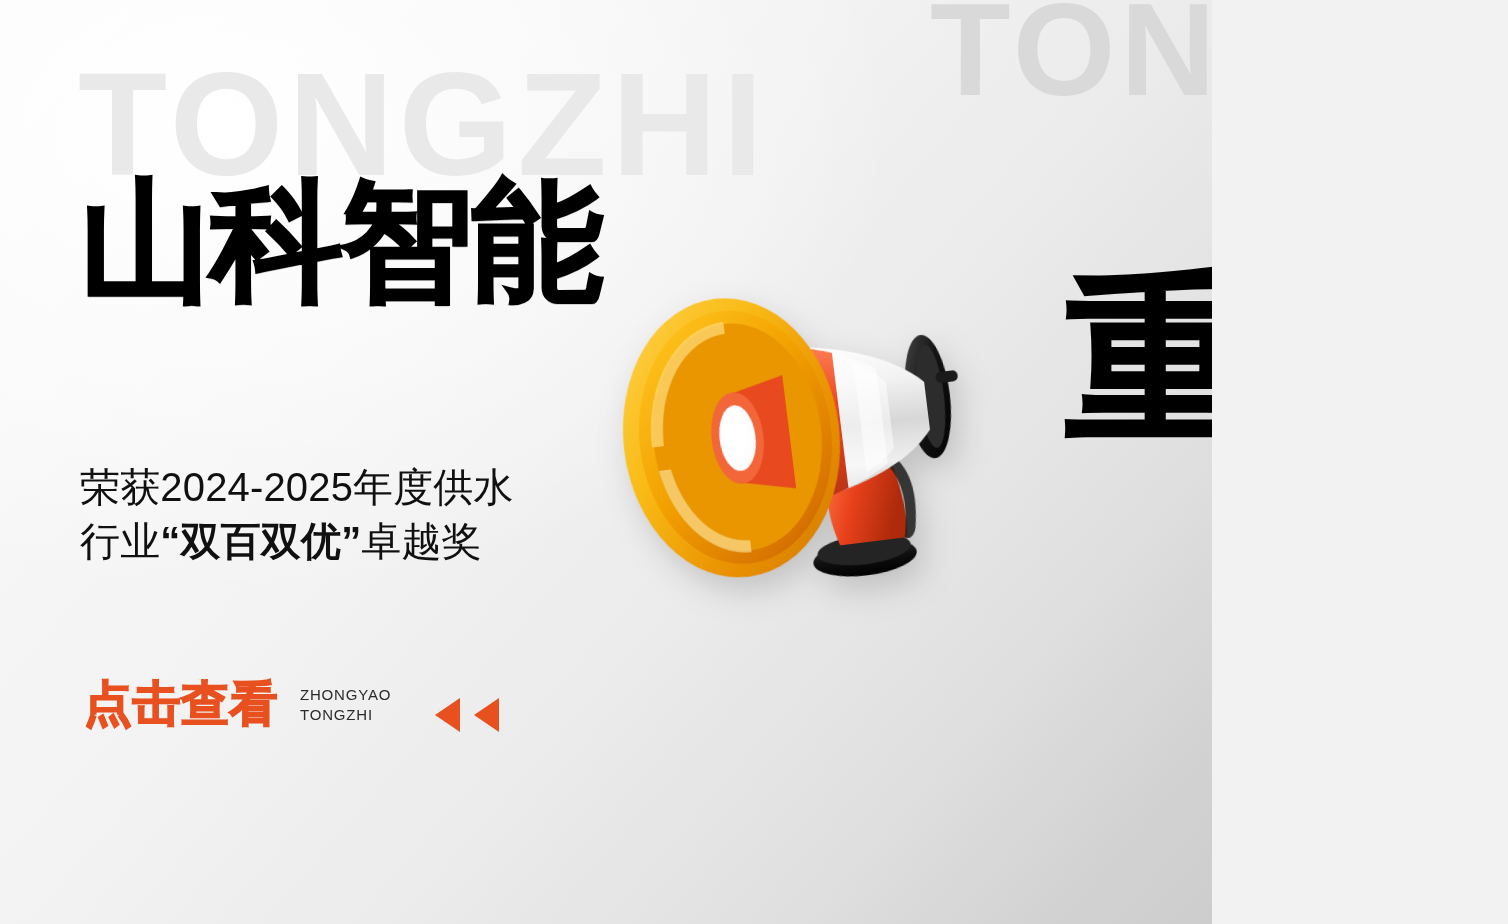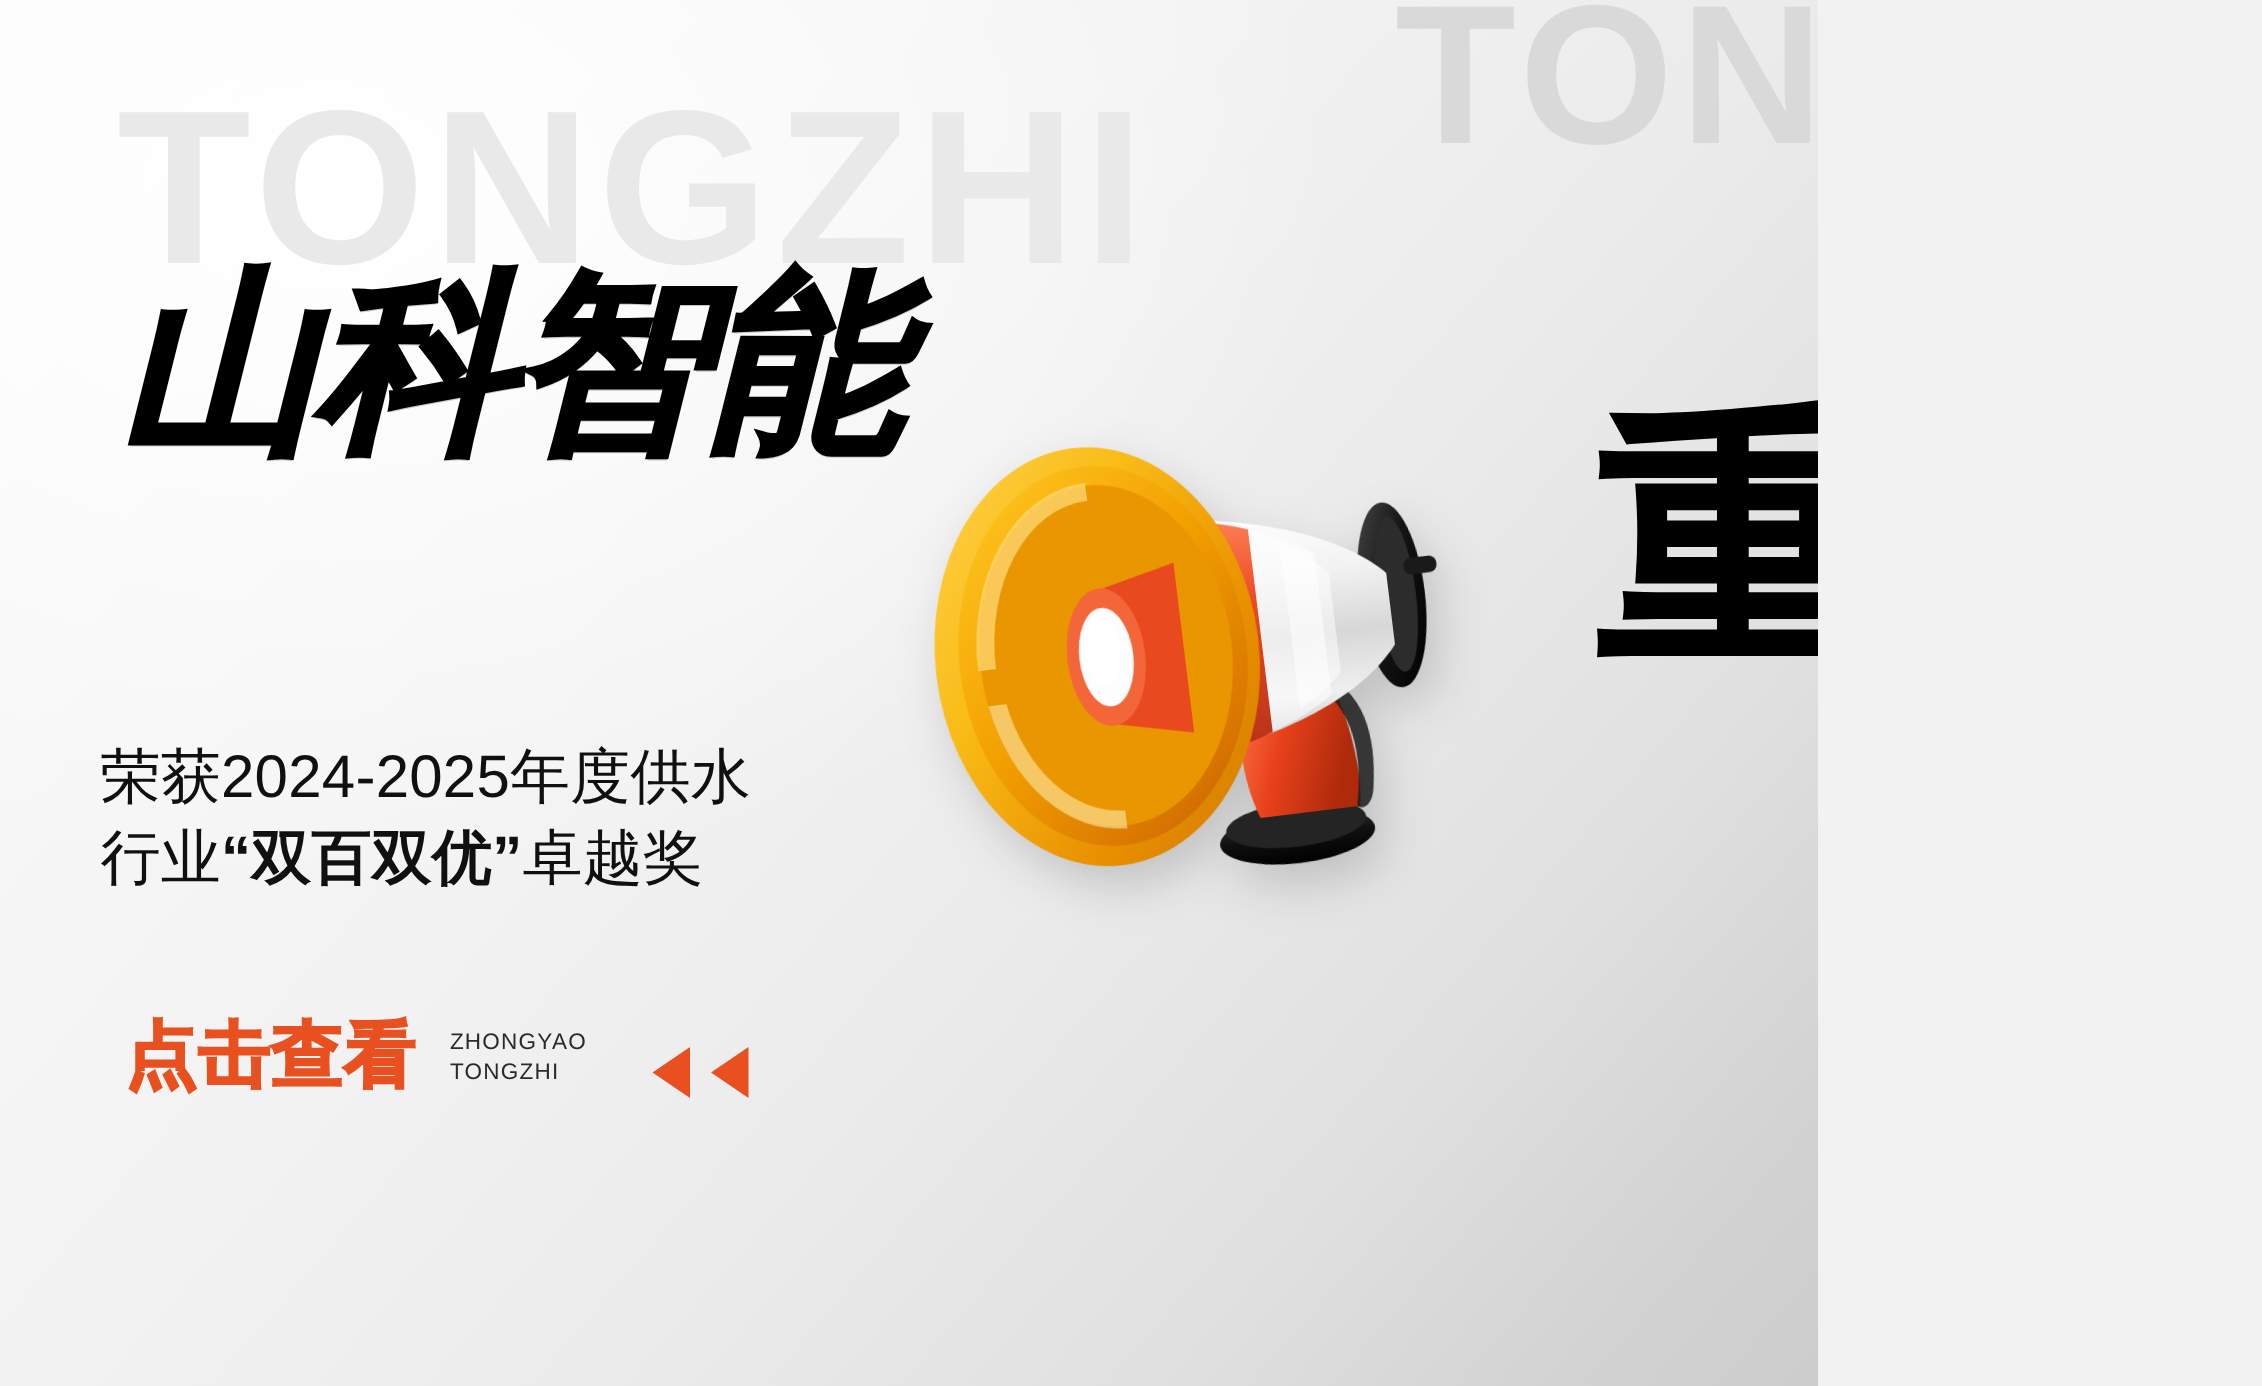--- a/index.html
+++ b/index.html
@@ -44,42 +44,40 @@
     left:930px; top:-16px;
     font-size:132px;
     color:#d9d9d9;
   }
 
   
   #left-col{
     position:absolute;
     left:80px; top:176px;
     width:640px;
-    font-style:italic;
   }
   #brand-title{
     font-size:132px;
     line-height:1;
     font-weight:700;
     color:#000;
     letter-spacing:-0.012em;
     white-space:nowrap;
     text-shadow:0 2px 0 rgba(0,0,0,.20);
     -webkit-text-stroke:2.5px #000;
   }
 
   #subtitle{
     position:absolute;
-    left:67px; top:460px;
+    left:80px; top:460px;
     width:560px;
     font-size:40px;
     line-height:1.35;
     color:#101010;
     letter-spacing:.004em;
-    margin-top:31px;
   }
   #subtitle .hl{ font-weight:700; }
 
   
   #cta{
     position:absolute;
     left:84px; top:676px;
     display:flex;
     align-items:center;
     gap:22px;

